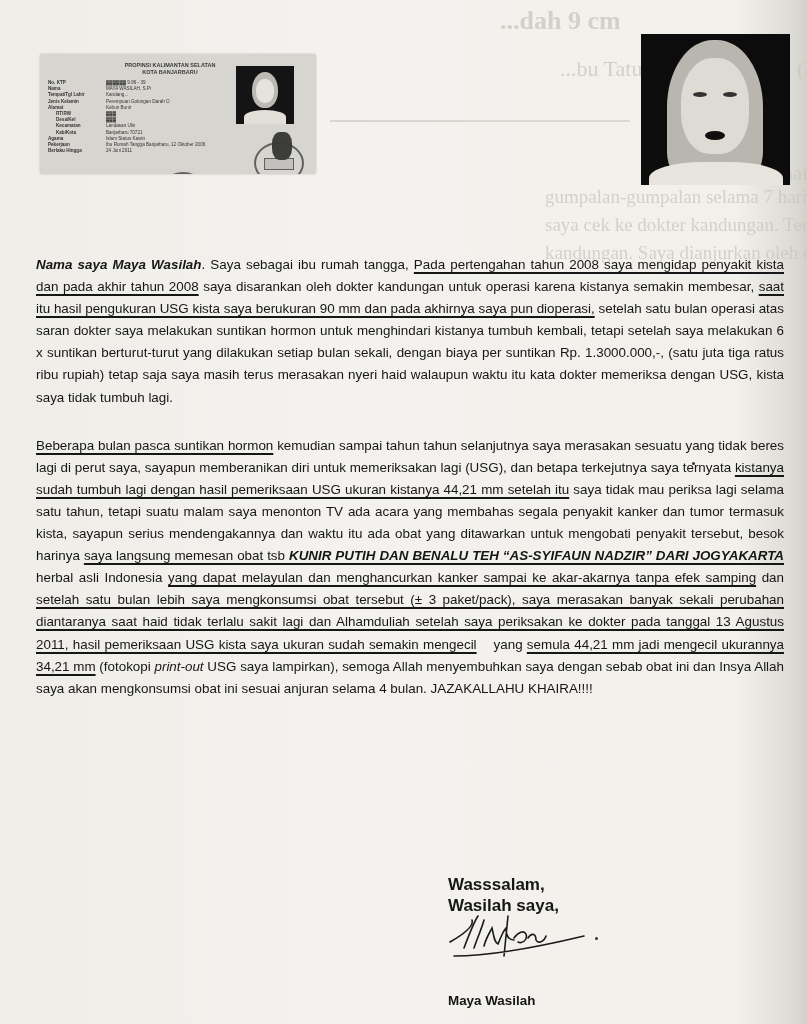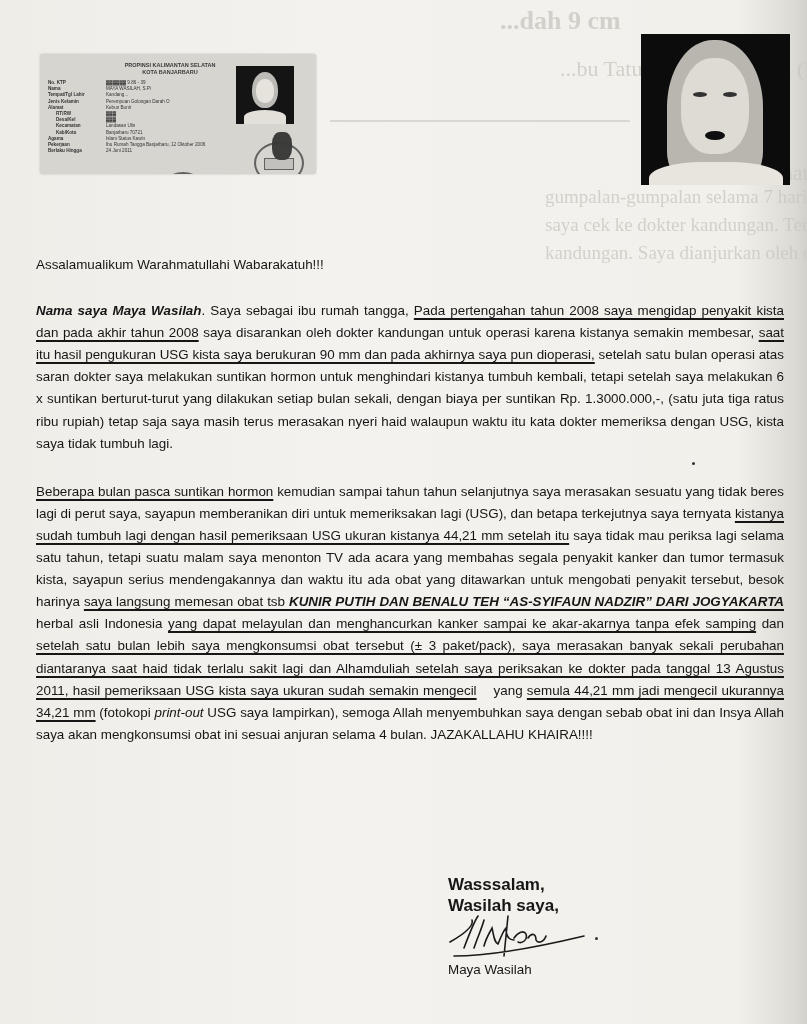--- a/index.html
+++ b/index.html
@@ -103,21 +103,21 @@
   .bi { font-weight: bold; font-style: italic; }
   .it { font-style: italic; margin-top: 20px; }
 
   .closing {
     position: absolute; left: 448px; top: 874px;
     font-family: "Liberation Sans", sans-serif; font-size: 17px; font-weight: bold; line-height: 21px; color: #161616;
   }
   .signature {
     position: absolute; left: 444px; top: 912px; width: 150px; height: 50px;
   }
-  .signer { position: absolute; left: 448px; top: 962px; font-size: 13.4px; font-weight: normal; color: #161616; }
+  .signer { position: absolute; left: 448px; top: 993px; font-size: 13.4px; font-weight: bold; color: #161616; }
   .mark { position: absolute; width: 3px; height: 3px; border-radius: 50%; background: #333; }
 </style>
 </head>
 <body>
 
 <div class="page">
 
   <div class="ghost ghost-title" style="left:500px;top:6px;">...dah 9 cm</div>
   <div class="ghost" style="left:560px;top:56px;font-size:22px;">...bu Tatu Heni Sulis Yanti (K...</div>
   <div class="ghost-rule" style="left:330px;top:120px;width:300px;"></div>
@@ -196,21 +196,20 @@
   <div class="portrait">
     <div class="veil"></div>
     <div class="face"></div>
     <div class="eye l"></div>
     <div class="eye r"></div>
     <div class="mouth"></div>
     <div class="collar"></div>
   </div>
 
   <div class="letter">
-    <p class="greeting">Assalamualikum Warahmatullahi Wabarakatuh!!!</p>
 
     <p class="para"><span class="bi">Nama saya Maya Wasilah</span><span>. Saya sebagai ibu rumah tangga,  </span><span class="u">Pada pertengahan tahun 2008 saya mengidap penyakit kista dan pada akhir tahun 2008</span><span> saya disarankan oleh dokter kandungan untuk operasi karena kistanya semakin membesar, </span><span class="u">saat itu hasil pengukuran USG kista saya berukuran 90 mm dan pada akhirnya saya pun dioperasi,</span><span> setelah satu bulan operasi atas saran dokter saya melakukan suntikan hormon untuk menghindari kistanya tumbuh kembali, tetapi setelah saya melakukan 6 x suntikan berturut-turut yang dilakukan setiap bulan sekali, dengan biaya per suntikan Rp. 1.3000.000,-, (satu juta tiga ratus ribu rupiah) tetap saja saya masih terus merasakan nyeri haid walaupun waktu itu kata dokter memeriksa dengan USG, kista saya tidak tumbuh lagi.</span></p>
 
     <p class="para"><span class="u">Beberapa bulan pasca suntikan hormon</span><span> kemudian sampai tahun tahun selanjutnya saya merasakan sesuatu yang tidak beres lagi di perut saya, sayapun memberanikan diri untuk memeriksakan lagi (USG), dan betapa terkejutnya saya ternyata </span><span class="u">kistanya sudah tumbuh lagi dengan hasil pemeriksaan USG ukuran kistanya 44,21 mm setelah itu</span><span> saya tidak mau periksa lagi selama satu tahun, tetapi suatu malam saya menonton TV ada acara yang membahas segala penyakit kanker dan tumor termasuk kista, sayapun serius mendengakannya dan waktu itu ada obat yang ditawarkan untuk mengobati penyakit tersebut, besok harinya </span><span class="u">saya langsung memesan obat tsb </span><span class="u bi">KUNIR PUTIH DAN BENALU TEH “AS-SYIFAUN NADZIR” DARI JOGYAKARTA</span><span> herbal asli Indonesia </span><span class="u">yang dapat melayulan dan menghancurkan kanker sampai ke akar-akarnya tanpa efek samping</span><span> dan </span><span class="u">setelah satu bulan lebih saya mengkonsumsi obat tersebut (± 3 paket/pack), saya merasakan banyak sekali perubahan diantaranya saat haid tidak terlalu sakit lagi dan Alhamduliah setelah saya periksakan ke dokter pada tanggal 13 Agustus 2011, hasil pemeriksaan USG kista saya ukuran sudah semakin mengecil</span><span style="white-space:pre;">    yang </span><span class="u">semula 44,21 mm jadi mengecil ukurannya 34,21 mm</span><span> (fotokopi </span><span class="it">print-out</span><span> USG saya lampirkan), semoga Allah menyembuhkan saya dengan sebab obat ini dan Insya Allah saya akan mengkonsumsi obat ini sesuai anjuran selama 4 bulan.  JAZAKALLAHU KHAIRA!!!!</span></p>
   </div>
 
   <div class="closing">
     <div>Wasssalam,</div>
     <div>Wasilah saya,</div>
   </div>

